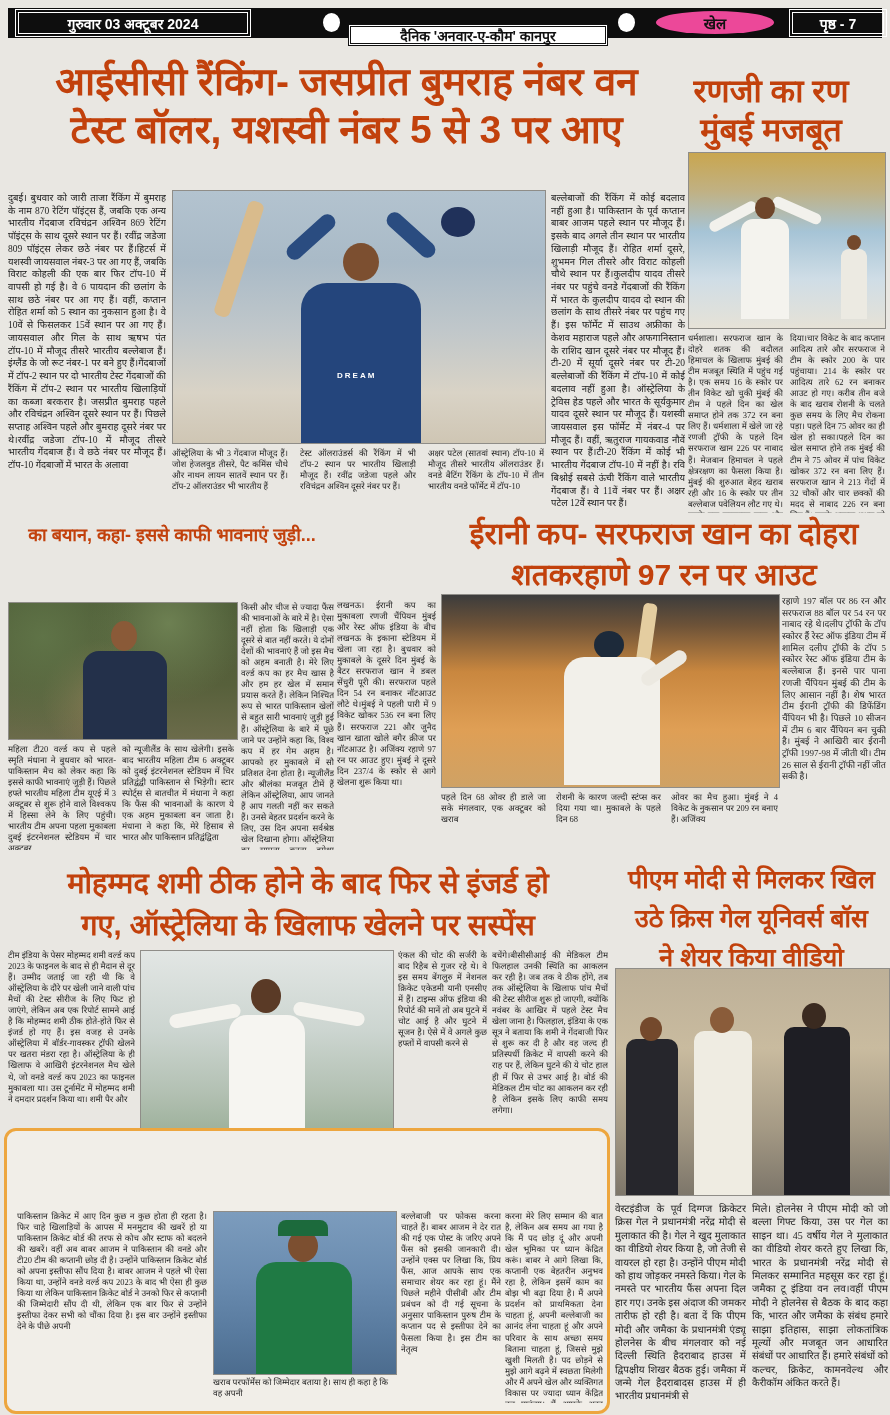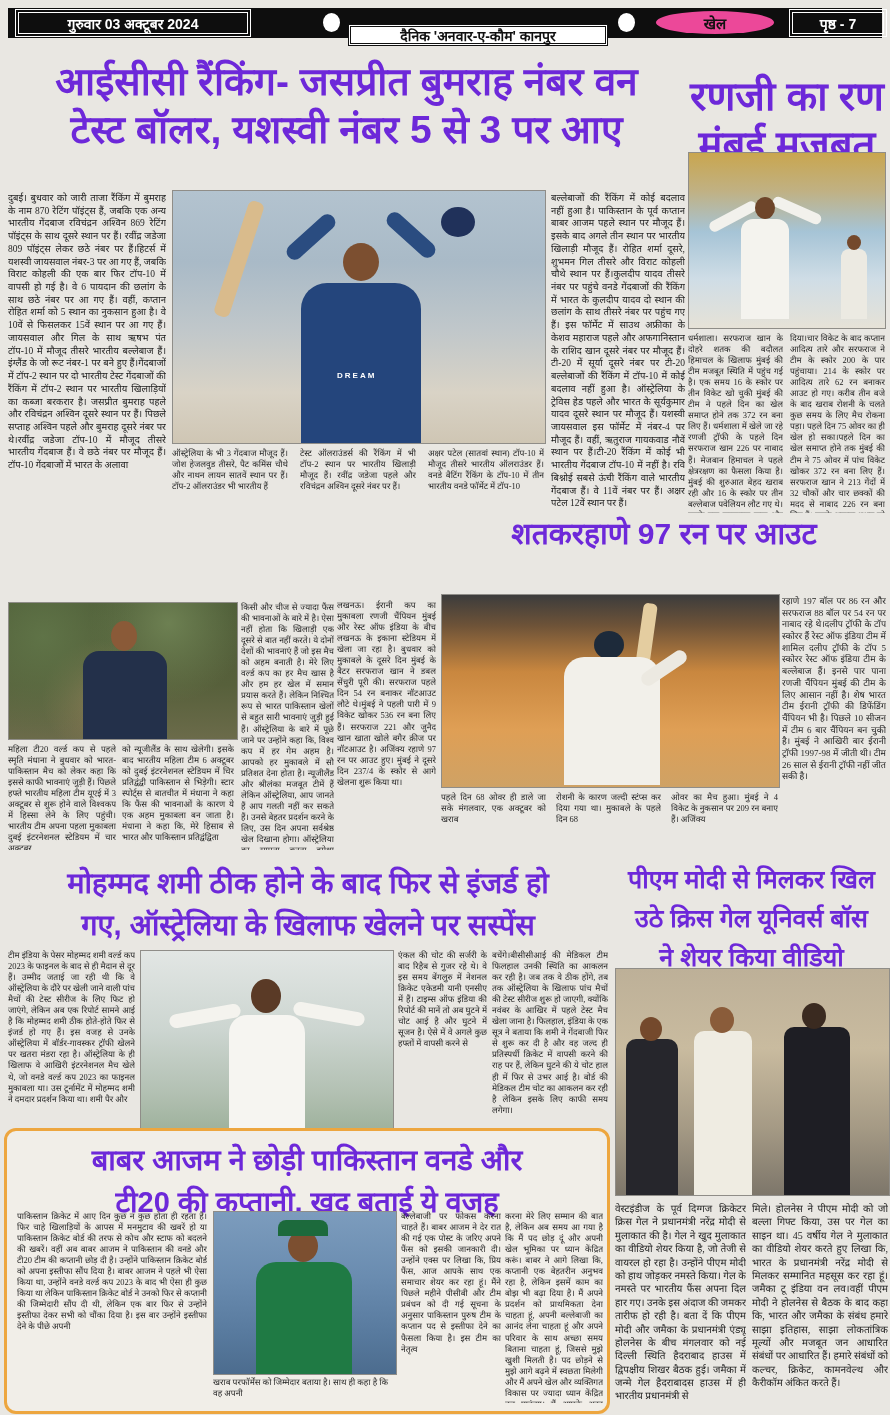--- a/index.html
+++ b/index.html
@@ -9,21 +9,21 @@
   
   .hdrbar{background:#0e0e0e;}
   .hdr-box{border:1px solid #fff;outline:1px solid #fff;outline-offset:2px;
            color:#fff;font-family:"Liberation Sans",sans-serif;font-weight:bold;
            display:flex;align-items:center;justify-content:center;font-size:14px;}
   .hdr-box.white{background:#fff;color:#111;border:1px solid #111;outline:1px solid #111;outline-offset:-3px;margin-top:12px;}
   .hdr-dot{background:#fff;border-radius:50%;}
   .hdr-oval{background:#ec4899;color:#111;border-radius:50%;display:flex;align-items:center;
             justify-content:center;font-family:"Liberation Sans",sans-serif;font-weight:bold;font-size:15px;}
   
-  .headline{font-family:"Liberation Sans",sans-serif;font-weight:900;color:#6d28d9;
+  .headline{font-family:"Liberation Sans",sans-serif;font-weight:900;color:#c2410c;
             text-align:center;line-height:1.22;white-space:nowrap;}
   
   .col{position:absolute;text-align:justify;color:#1f1f1f;overflow:hidden;
        font-size:9.5px;line-height:1.34;}
   .cap{font-size:8.5px;line-height:1.3;}
   
   .photo{position:absolute;border:1px solid #8f8d88;overflow:hidden;}
   .head,.torso,.arm,.bat{position:absolute;}
   .head{border-radius:50%;}
   .jersey-text{position:absolute;color:#fff;font-family:"Liberation Sans",sans-serif;
@@ -60,50 +60,52 @@
     <span class="jersey-text" style="left:36px;top:70px;margin-top:18px;">DREAM</span>
   </div>
 </div>
 
 <div class="col cap" style="left:172px;top:448px;width:116px;height:60px;">ऑस्ट्रेलिया के भी 3 गेंदबाज मौजूद हैं। जोश हेजलवुड तीसरे, पैट कमिंस चौथे और नाथन लायन सातवें स्थान पर हैं। टॉप-2 ऑलराउंडर भी भारतीय हैं</div>
 <div class="col cap" style="left:300px;top:448px;width:116px;height:60px;">टेस्ट ऑलराउंडर्स की रैंकिंग में भी टॉप-2 स्थान पर भारतीय खिलाड़ी मौजूद हैं। रवींद्र जडेजा पहले और रविचंद्रन अश्विन दूसरे नंबर पर हैं।</div>
 <div class="col cap" style="left:428px;top:448px;width:116px;height:60px;">अक्षर पटेल (सातवां स्थान) टॉप-10 में मौजूद तीसरे भारतीय ऑलराउंडर हैं।वनडे बैटिंग रैंकिंग के टॉप-10 में तीन भारतीय वनडे फॉर्मेट में टॉप-10</div>
 
 <div class="col" style="left:551px;top:192px;width:134px;height:316px;">बल्लेबाजों की रैंकिंग में कोई बदलाव नहीं हुआ है। पाकिस्तान के पूर्व कप्तान बाबर आजम पहले स्थान पर मौजूद हैं। इसके बाद अगले तीन स्थान पर भारतीय खिलाड़ी मौजूद हैं। रोहित शर्मा दूसरे, शुभमन गिल तीसरे और विराट कोहली चौथे स्थान पर हैं।कुलदीप यादव तीसरे नंबर पर पहुंचे वनडे गेंदबाजों की रैंकिंग में भारत के कुलदीप यादव दो स्थान की छलांग के साथ तीसरे नंबर पर पहुंच गए हैं। इस फॉर्मेट में साउथ अफ्रीका के केशव महाराज पहले और अफगानिस्तान के राशिद खान दूसरे नंबर पर मौजूद हैं।टी-20 में सूर्या दूसरे नंबर पर टी-20 बल्लेबाजों की रैंकिंग में टॉप-10 में कोई बदलाव नहीं हुआ है। ऑस्ट्रेलिया के ट्रेविस हेड पहले और भारत के सूर्यकुमार यादव दूसरे स्थान पर मौजूद हैं। यशस्वी जायसवाल इस फॉर्मेट में नंबर-4 पर मौजूद हैं। वहीं, ऋतुराज गायकवाड नौवें स्थान पर हैं।टी-20 रैंकिंग में कोई भी भारतीय गेंदबाज टॉप-10 में नहीं है। रवि बिश्नोई सबसे ऊंची रैंकिंग वाले भारतीय गेंदबाज हैं। वे 11वें नंबर पर हैं। अक्षर पटेल 12वें स्थान पर हैं।</div>
 
-<div class="abs headline" style="left:688px;top:72px;width:198px;font-size:40px;">
+<div class="abs headline" style="left:672px;top:72px;width:198px;font-size:32px;">
   <div>रणजी का रण</div>
   <div>मुंबई मजबूत</div>
 </div>
 
 <div class="photo" style="left:688px;top:152px;width:196px;height:175px;background:linear-gradient(180deg,#c9a64f 0%,#c0b184 22%,#a6c4d6 45%,#cfdde6 72%,#e6e2d7 100%);">
   <div class="arm" style="left:18px;top:58px;width:52px;height:11px;background:#f2f1ec;transform:rotate(-28deg);border-radius:6px;"></div>
   <div class="arm" style="left:82px;top:52px;width:52px;height:11px;background:#f2f1ec;transform:rotate(24deg);border-radius:6px;"></div>
   <div class="head" style="left:66px;top:44px;width:20px;height:22px;background:#6e452a;"></div>
   <div class="torso" style="left:52px;top:66px;width:48px;height:100px;background:#f4f3ee;border-radius:12px 12px 0 0;"></div>
   <div class="torso" style="left:152px;top:96px;width:26px;height:70px;background:#eceae2;border-radius:8px 8px 0 0;"></div>
   <div class="head" style="left:158px;top:82px;width:14px;height:15px;background:#74492c;"></div>
 </div>
 
 <div class="col cap" style="left:688px;top:333px;width:95px;height:180px;">धर्मशाला। सरफराज खान के दोहरे शतक की बदौलत हिमाचल के खिलाफ मुंबई की टीम मजबूत स्थिति में पहुंच गई है। एक समय 16 के स्कोर पर तीन विकेट खो चुकी मुंबई की टीम ने पहले दिन का खेल समाप्त होने तक 372 रन बना लिए हैं। धर्मशाला में खेले जा रहे रणजी ट्रॉफी के पहले दिन सरफराज खान 226 पर नाबाद हैं। मेजबान हिमाचल ने पहले क्षेत्ररक्षण का फैसला किया है। मुंबई की शुरुआत बेहद खराब रही और 16 के स्कोर पर तीन बल्लेबाज पवेलियन लौट गए थे। इसके बाद सरफराज खान और एसएमडी लाद के बीच रनों की साझेदारी हुई। 71 के स्कोर पर दक्ष धवन ने 20 रन पर खेल रहे बल्लेबाज को बोल्ड कर मुंबई को चौथा झटका</div>
 <div class="col cap" style="left:790px;top:333px;width:95px;height:180px;">दिया।चार विकेट के बाद कप्तान आदित्य तारे और सरफराज ने टीम के स्कोर 200 के पार पहुंचाया। 214 के स्कोर पर आदित्य तारे 62 रन बनाकर आउट हो गए। करीब तीन बजे के बाद खराब रोशनी के चलते कुछ समय के लिए मैच रोकना पड़ा। पहले दिन 75 ओवर का ही खेल हो सका।पहले दिन का खेल समाप्त होने तक मुंबई की टीम ने 75 ओवर में पांच विकेट खोकर 372 रन बना लिए हैं। सरफराज खान ने 213 गेंदों में 32 चौकों और चार छक्कों की मदद से नाबाद 226 रन बना लिए हैं। इसके अलावा शुभम रने 44 रन पर खेल रहे हैं। हिमाचल की ओर से वैभव अरोड़ा, दक्ष धवन ने दो-दो और एसएमडी सिंह ने एक विकेट हासिल किया।</div>
 
 <div class="abs headline" style="left:8px;top:518px;width:328px;font-size:18px;line-height:1.9;">
+  <div>का बयान, कहा- इससे काफी भावनाएं जुड़ी...</div>
 </div>
 
 <div class="photo" style="left:8px;top:602px;width:228px;height:136px;background:radial-gradient(circle at 15% 25%,#5f7347 0%,transparent 45%),radial-gradient(circle at 70% 15%,#6d8052 0%,transparent 40%),radial-gradient(circle at 40% 70%,#8a7a55 0%,transparent 35%),linear-gradient(180deg,#4c5b36 0%,#57603b 60%,#6b6b4a 100%);">
   <div class="head" style="left:102px;top:18px;width:26px;height:30px;background:#8a5a38;"></div>
   <div class="torso" style="left:74px;top:48px;width:84px;height:88px;background:#23304a;border-radius:16px 16px 0 0;"></div>
 </div>
 
 <div class="col cap" style="left:8px;top:744px;width:108px;height:106px;">महिला टी20 वर्ल्ड कप से पहले स्मृति मंधाना ने बुधवार को भारत-पाकिस्तान मैच को लेकर कहा कि इससे काफी भावनाएं जुड़ी हैं। पिछले हफ्ते भारतीय महिला टीम यूएई में 3 अक्टूबर से शुरू होने वाले विश्वकप में हिस्सा लेने के लिए पहुंची। भारतीय टीम अपना पहला मुकाबला दुबई इंटरनेशनल स्टेडियम में चार अक्टूबर</div>
 <div class="col cap" style="left:122px;top:744px;width:112px;height:106px;">को न्यूजीलैंड के साथ खेलेगी। इसके बाद भारतीय महिला टीम 6 अक्टूबर को दुबई इंटरनेशनल स्टेडियम में चिर प्रतिद्वंद्वी पाकिस्तान से भिड़ेगी।  स्टार स्पोर्ट्स से बातचीत में मंधाना ने कहा कि फैंस की भावनाओं के कारण ये एक अहम मुकाबला बन जाता है। मंधाना ने कहा कि, मेरे हिसाब से भारत और पाकिस्तान प्रतिद्वंद्विता</div>
 <div class="col cap" style="left:241px;top:602px;width:93px;height:248px;">किसी और चीज से ज्यादा फैंस की भावनाओं के बारे में है। ऐसा नहीं होता कि खिलाड़ी एक दूसरे से बात नहीं करते। ये दोनों देशों की भावनाएं हैं जो इस मैच को अहम बनाती है। मेरे लिए वर्ल्ड कप का हर मैच खास है और हम हर खेल में समान प्रयास करते हैं। लेकिन निश्चित रूप से भारत पाकिस्तान खेलों से बहुत सारी भावनाएं जुड़ी हुई हैं। ऑस्ट्रेलिया के बारे में पूछे जाने पर उन्होंने कहा कि, विश्व कप में हर गेम अहम है। आपको हर मुकाबले में सौ प्रतिशत देना होता है। न्यूजीलैंड और श्रीलंका मजबूत टीमें हैं लेकिन ऑस्ट्रेलिया, आप जानते हैं आप गलती नहीं कर सकते हैं। उनसे बेहतर प्रदर्शन करने के लिए, उस दिन अपना सर्वश्रेष्ठ खेल दिखाना होगा। ऑस्ट्रेलिया का सामना करना हमेशा रोमांचकारी होता है।</div>
 
 <div class="abs headline" style="left:440px;top:514px;width:448px;font-size:30px;line-height:1.35;">
+  <div>ईरानी कप- सरफराज खान का दोहरा</div>
   <div>शतकरहाणे 97 रन पर आउट</div>
 </div>
 
 <div class="col cap" style="left:337px;top:600px;width:99px;height:250px;">लखनऊ। ईरानी कप का मुकाबला रणजी चैंपियन मुंबई और रेस्ट ऑफ इंडिया के बीच लखनऊ के इकाना स्टेडियम में खेला जा रहा है। बुधवार को मुकाबले के दूसरे दिन मुंबई के बैटर सरफराज खान ने डबल सेंचुरी पूरी की। सरफराज पहले दिन 54 रन बनाकर नॉटआउट लौटे थे।मुंबई ने पहली पारी में 9 विकेट खोकर 536 रन बना लिए हैं। सरफराज 221 और जुनैद खान खाता खोले बगैर क्रीज पर नॉटआउट है। अजिंक्य रहाणे 97 रन पर आउट हुए। मुंबई ने दूसरे दिन 237/4 के स्कोर से आगे खेलना शुरू किया था।</div>
 
 <div class="photo" style="left:441px;top:594px;width:337px;height:192px;background:linear-gradient(180deg,#3c3c3c 0%,#6e5338 16%,#c9873f 40%,#df9f55 70%,#cfa265 100%);">
   <div class="bat" style="left:196px;top:8px;width:14px;height:86px;background:#e4cda0;transform:rotate(8deg);border-radius:5px;"></div>
   <div class="head" style="left:152px;top:36px;width:30px;height:28px;background:#1d2a3a;"></div>
   <div class="torso" style="left:122px;top:62px;width:96px;height:128px;background:#f2f0ea;border-radius:20px 20px 0 0;"></div>
   <div class="arm" style="left:196px;top:66px;width:52px;height:14px;background:#ece9e1;transform:rotate(-34deg);border-radius:7px;"></div>
@@ -144,24 +146,20 @@
   <div class="torso" style="left:78px;top:62px;width:58px;height:164px;background:#efece2;border-radius:10px 10px 0 0;"></div>
   <div class="head" style="left:94px;top:38px;width:24px;height:26px;background:#8a5c3a;"></div>
   <div class="torso" style="left:168px;top:58px;width:66px;height:168px;background:#1e1e24;border-radius:10px 10px 0 0;"></div>
   <div class="head" style="left:186px;top:34px;width:24px;height:26px;background:#3a2a20;"></div>
 </div>
 
 <div class="col" style="left:615px;top:1202px;width:131px;height:210px;font-size:10px;">वेस्टइंडीज के पूर्व दिग्गज क्रिकेटर क्रिस गेल ने प्रधानमंत्री नरेंद्र मोदी से मुलाकात की है। गेल ने खुद मुलाकात का वीडियो शेयर किया है, जो तेजी से वायरल हो रहा है। उन्होंने पीएम मोदी को हाथ जोड़कर नमस्ते किया। गेल के नमस्ते पर भारतीय फैंस अपना दिल हार गए। उनके इस अंदाज की जमकर तारीफ हो रही है। बता दें कि पीएम मोदी और जमैका के प्रधानमंत्री एंड्यू होलनेस के बीच मंगलवार को नई दिल्ली स्थिति हैदराबाद हाउस में द्विपक्षीय शिखर बैठक हुई। जमैका में जन्मे गेल हैदराबादस हाउस में ही भारतीय प्रधानमंत्री से</div>
 <div class="col" style="left:752px;top:1202px;width:136px;height:210px;font-size:10px;">मिले।  होलनेस ने पीएम मोदी को जो बल्ला गिफ्ट किया, उस पर गेल का साइन था। 45 वर्षीय गेल ने मुलाकात का वीडियो शेयर करते हुए लिखा कि, भारत के प्रधानमंत्री नरेंद्र मोदी से मिलकर सम्मानित महसूस कर रहा हूं। जमैका टू इंडिया वन लव।वहीं पीएम मोदी ने होलनेस से बैठक के बाद कहा कि, भारत और जमैका के संबंध हमारे साझा इतिहास, साझा लोकतांत्रिक मूल्यों और मजबूत जन आधारित संबंधों पर आधारित हैं। हमारे संबंधों को कल्चर, क्रिकेट, कामनवेल्थ और कैरीकॉम अंकित करते हैं।</div>
 
 <div class="abs accent-box" style="left:4px;top:1128px;width:600px;height:280px;">
-  <div class="abs headline" style="left:0;top:8px;width:600px;font-size:29px;line-height:1.45;">
-    <div>बाबर आजम ने छोड़ी पाकिस्तान वनडे और</div>
-    <div>टी20 की कप्तानी, खुद बताई ये वजह</div>
-  </div>
 
   <div class="col cap" style="left:10px;top:80px;width:190px;height:190px;">पाकिस्तान क्रिकेट में आए दिन कुछ न कुछ होता ही रहता है। फिर चाहे खिलाड़ियों के आपस में मनमुटाव की खबरें हो या पाकिस्तान क्रिकेट बोर्ड की तरफ से कोच और स्टाफ को बदलने की खबरें। वहीं अब बाबर आजम ने पाकिस्तान की वनडे और टी20 टीम की कप्तानी छोड़ दी है। उन्होंने पाकिस्तान क्रिकेट बोर्ड को अपना इस्तीफा सौंप दिया है।  बाबर आजम ने पहले भी ऐसा किया था, उन्होंने वनडे वर्ल्ड कप 2023 के बाद भी ऐसा ही कुछ किया था लेकिन पाकिस्तान क्रिकेट बोर्ड ने उनको फिर से कप्तानी की जिम्मेदारी सौंप दी थी, लेकिन एक बार फिर से उन्होंने इस्तीफा देकर सभी को चौंका दिया है। इस बार उन्होंने इस्तीफा देने के पीछे अपनी</div>
 
   <div class="photo" style="left:206px;top:80px;width:182px;height:162px;background:linear-gradient(180deg,#7c9cbd 0%,#6a8cb0 40%,#587a9e 75%,#4c6c8e 100%);">
     <div class="head" style="left:74px;top:18px;width:30px;height:32px;background:#7c4f30;"></div>
     <div class="torso" style="left:64px;top:8px;width:50px;height:16px;background:#1c6a3c;border-radius:8px 8px 0 0;"></div>
     <div class="torso" style="left:42px;top:50px;width:96px;height:112px;background:#1f7a44;border-radius:20px 20px 0 0;"></div>
   </div>
   <div class="col cap" style="left:206px;top:246px;width:182px;height:26px;text-align:left;">खराब परफॉर्मेंस को जिम्मेदार बताया है। साथ ही कहा है कि वह अपनी</div>
 

